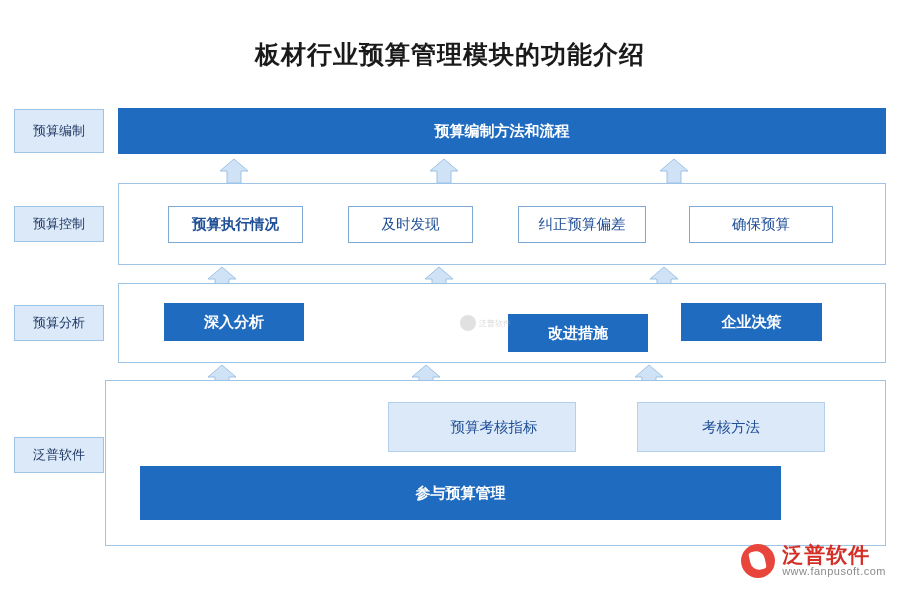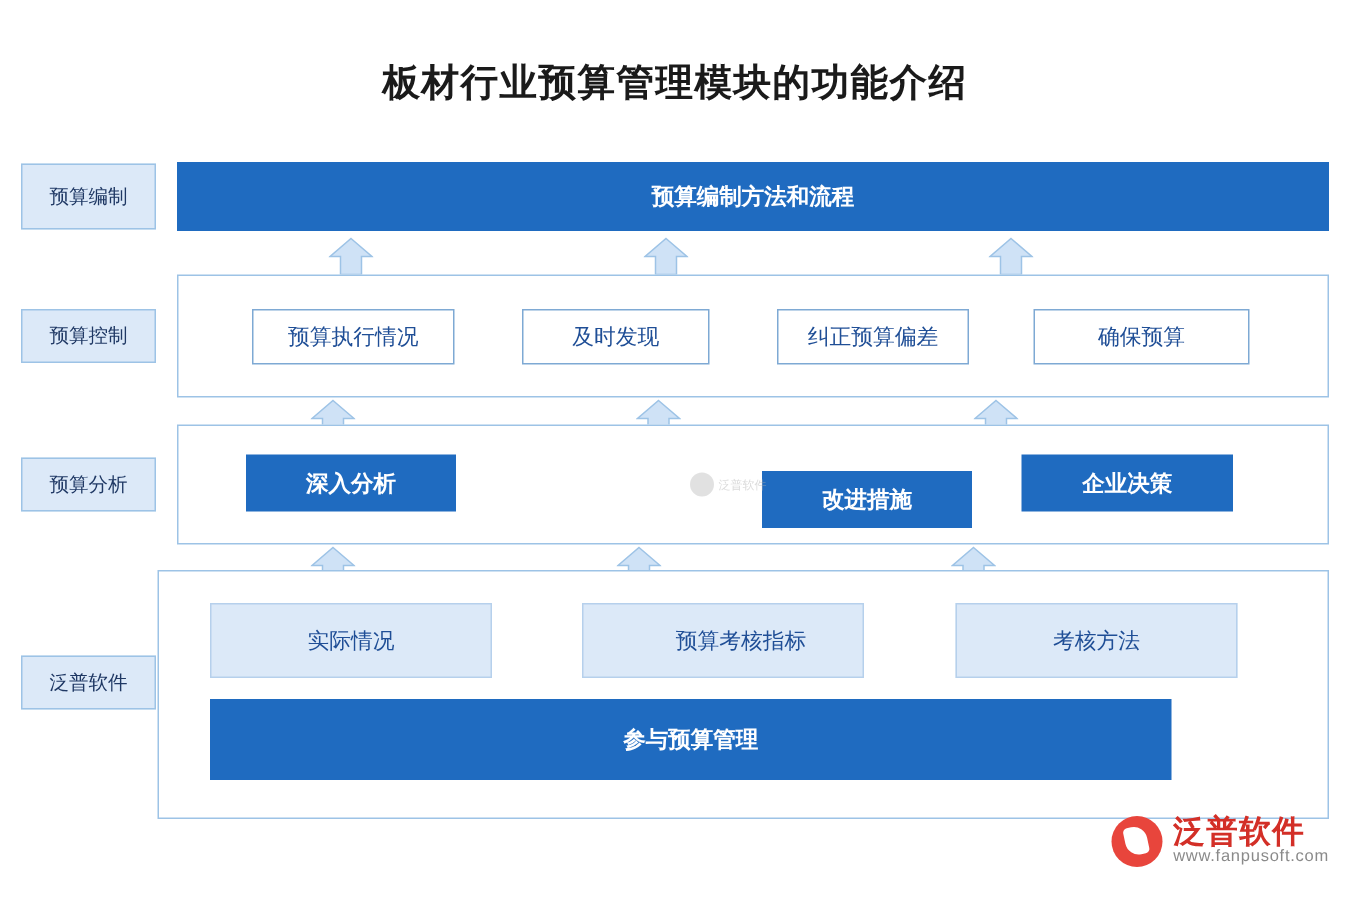--- a/index.html
+++ b/index.html
@@ -196,21 +196,21 @@
         <polygon points="15,1 29,13 22,13 22,25 8,25 8,13 1,13" fill="#cfe2f6" stroke="#9dc3e6" stroke-width="1"></polygon>
       </svg>
   </div>
   <div class="arrow-up" style="left:659px; top:158px;">
     <svg width="30" height="26" viewBox="0 0 30 26">
         <polygon points="15,1 29,13 22,13 22,25 8,25 8,13 1,13" fill="#cfe2f6" stroke="#9dc3e6" stroke-width="1"></polygon>
       </svg>
   </div>
 
   <div class="band band-outline" style="left:118px; top:183px; width:768px; height:82px;"></div>
-  <div class="box-outline" style="position:absolute; left:168px; top:206px; width:135px; height:37px;">
+  <div class="box-outline" style="position:absolute; left:168px; top:206px; width:135px; height:37px;font-weight:bold;">
     <span>预算执行情况</span>
   </div>
   <div class="box-outline" style="position:absolute; left:348px; top:206px; width:125px; height:37px;">
     <span>及时发现</span>
   </div>
   <div class="box-outline" style="position:absolute; left:518px; top:206px; width:128px; height:37px;">
     <span>纠正预算偏差</span>
   </div>
   <div class="box-outline" style="position:absolute; left:689px; top:206px; width:144px; height:37px;">
     <span>确保预算</span>
@@ -258,23 +258,20 @@
         <polygon points="15,1 29,13 22,13 22,25 8,25 8,13 1,13" fill="#cfe2f6" stroke="#9dc3e6" stroke-width="1"></polygon>
       </svg>
   </div>
   <div class="arrow-up" style="left:634px; top:364px;">
     <svg width="30" height="26" viewBox="0 0 30 26">
         <polygon points="15,1 29,13 22,13 22,25 8,25 8,13 1,13" fill="#cfe2f6" stroke="#9dc3e6" stroke-width="1"></polygon>
       </svg>
   </div>
 
   <div class="band band-outline" style="left:105px; top:380px; width:781px; height:166px;"></div>
-  <div class="box-light" style="position:absolute; left:140px; top:402px; width:188px; height:50px;">
-    <span>实际情况</span>
-  </div>
   <div class="box-light" style="position:absolute; left:388px; top:402px; width:188px; height:50px;padding-left:24px;">
     <span>预算考核指标</span>
   </div>
   <div class="box-light" style="position:absolute; left:637px; top:402px; width:188px; height:50px;">
     <span>考核方法</span>
   </div>
   <div class="blue-solid" style="position:absolute; left:140px; top:466px; width:641px; height:54px;">
     <span>参与预算管理</span>
   </div>
 

